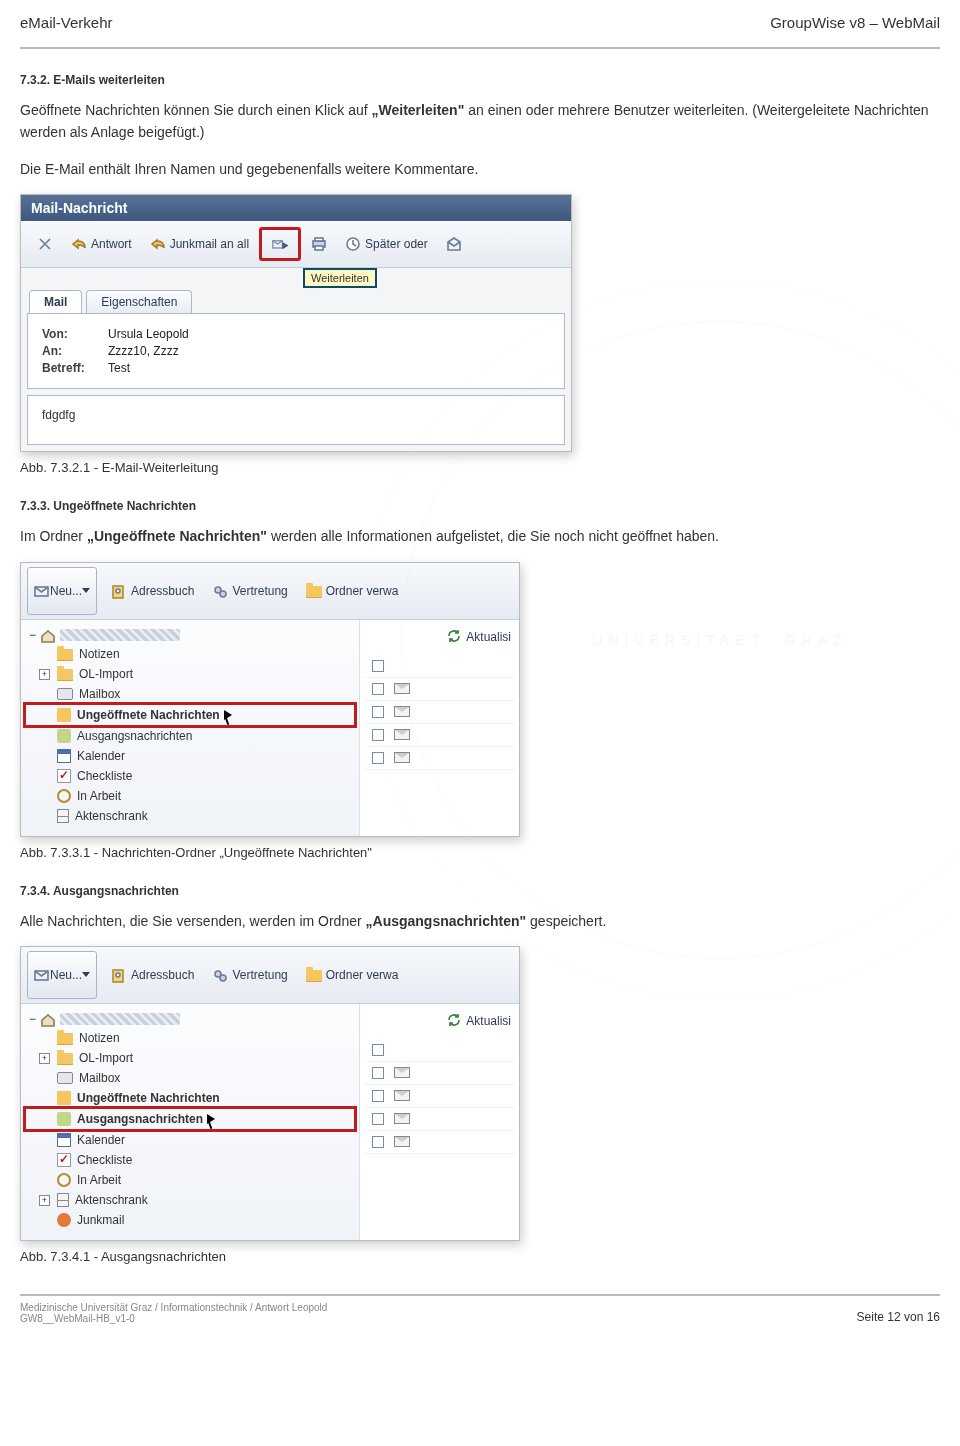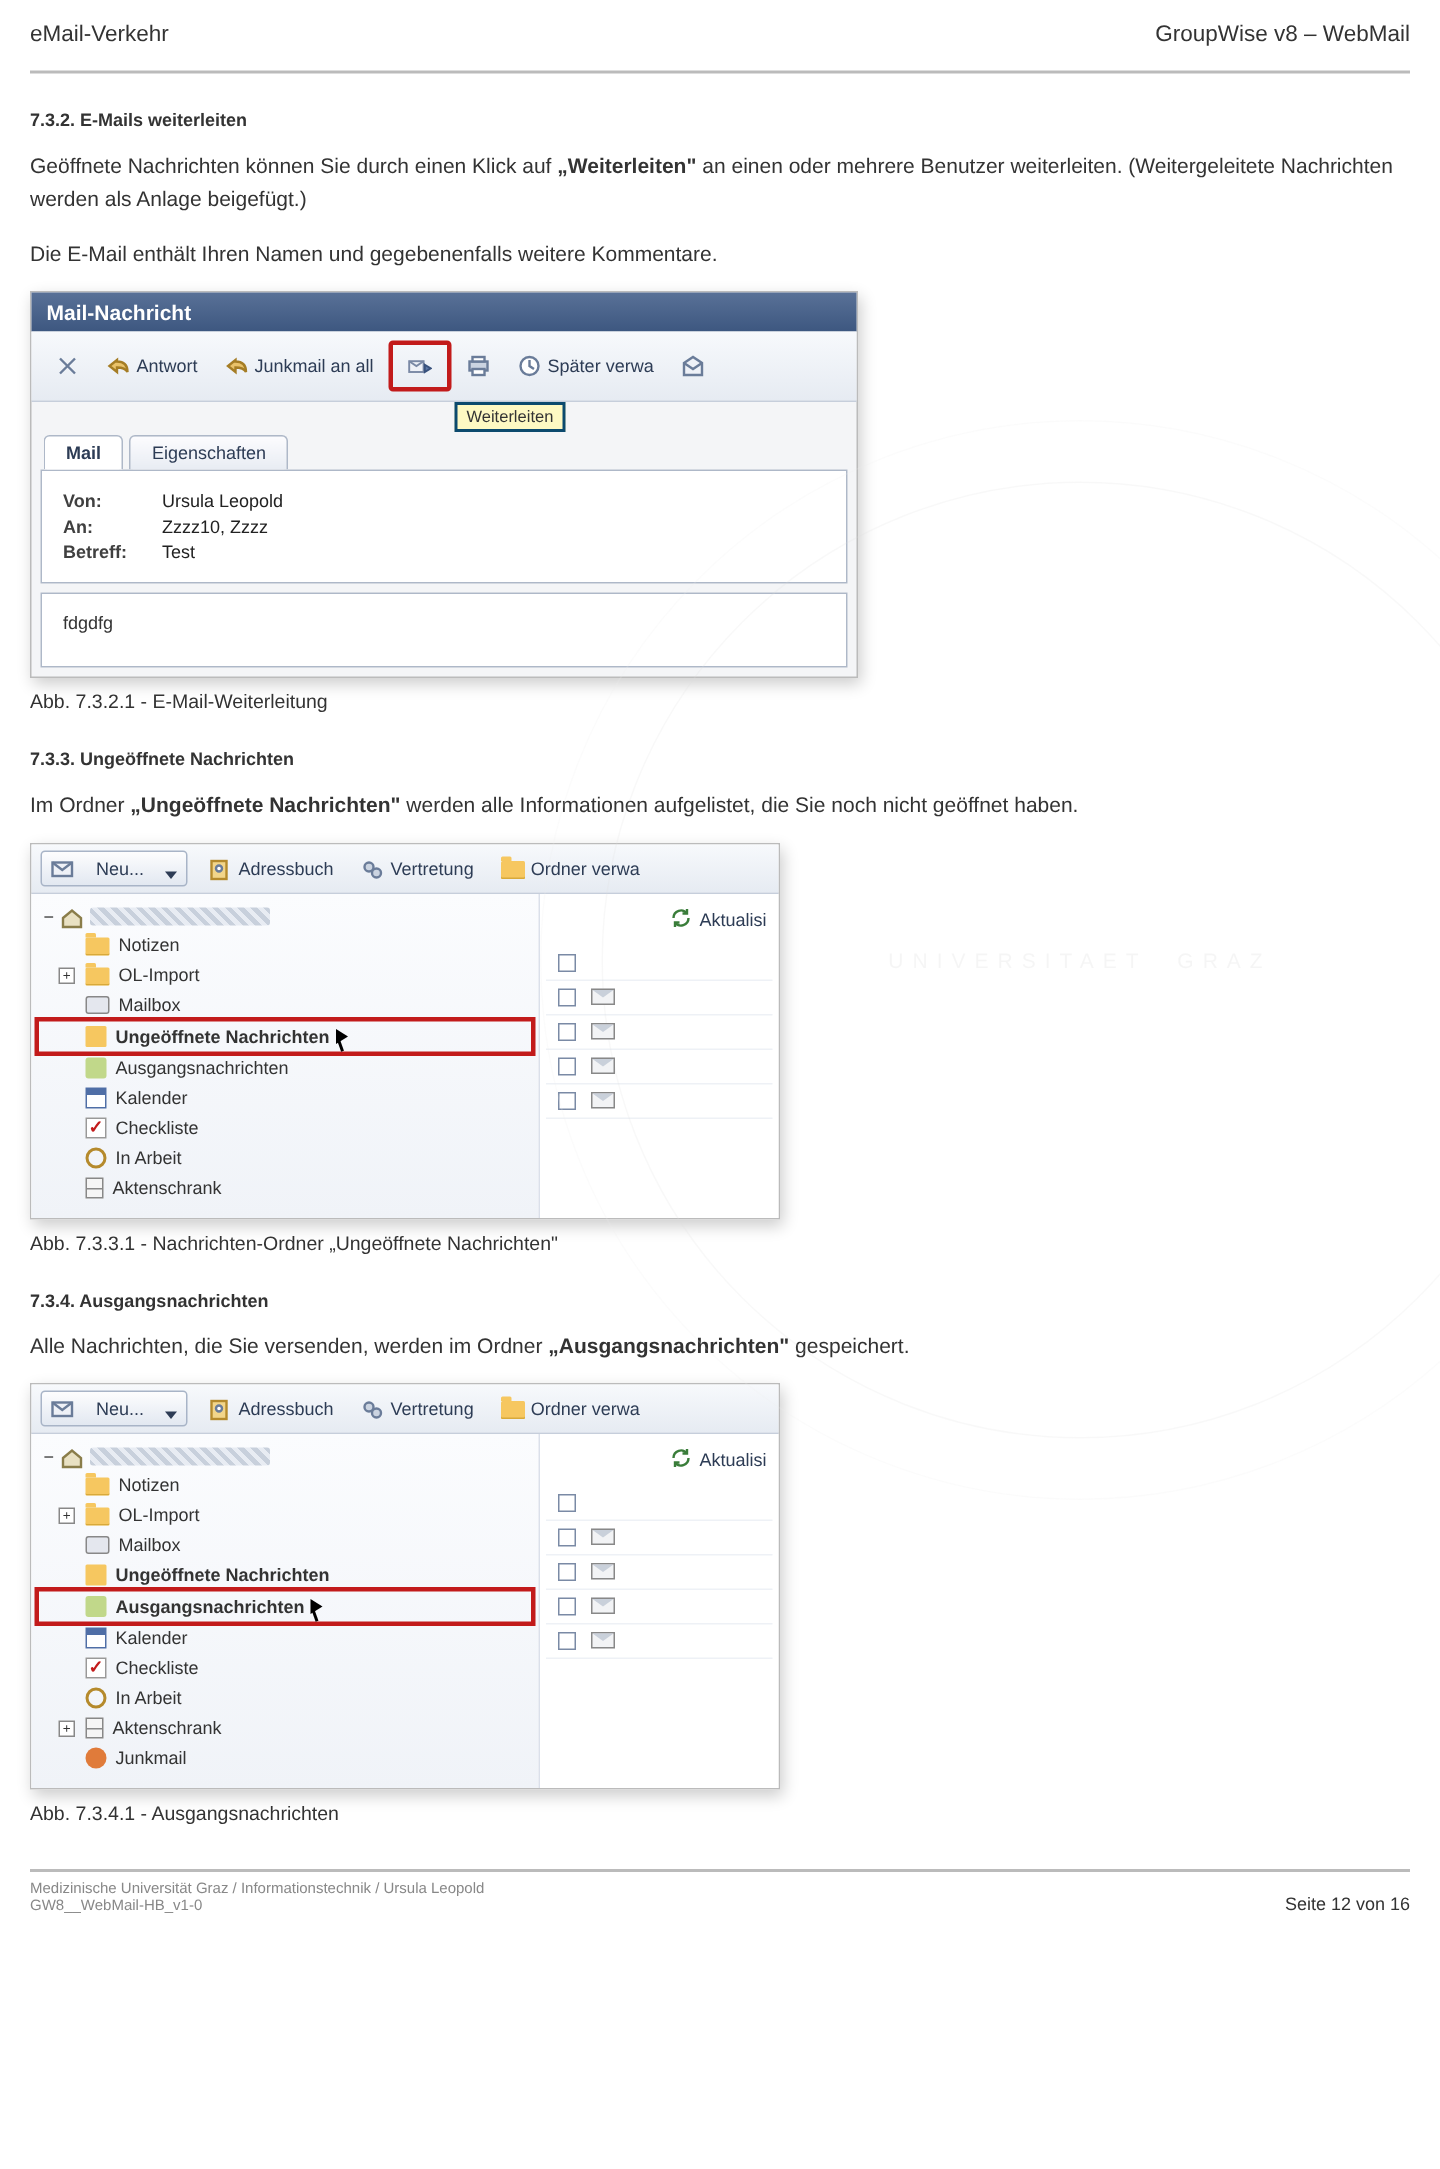--- a/index.html
+++ b/index.html
@@ -245,24 +245,24 @@
 
   .sf-list .lrow { display:flex; align-items:center; gap:10px; padding:5px 8px; border-bottom:1px solid #eef1f6; }
   .cb { width:12px;height:12px; border:1px solid #7a8aa5; background:#fff; }
   .envelope-mini { width:16px; height:11px; border:1px solid #888; background:#f2f3f5;
     position:relative;}
   .envelope-mini::before {content:"";position:absolute;top:0;left:0;right:0;height:0;
     border-left:7px solid transparent;border-right:7px solid transparent;border-top:5px solid #c9d0da;}
 
   
   .neu-btn {
-    display:flex; align-items:flex-end; gap:14px;
+    display:flex; align-items:center; gap:0;
     background: linear-gradient(#fdfdfe,#e2e8f1);
     border:1px solid #a8b4c7; border-radius:3px;
-    padding:4px 6px; color:#2d3c55;
+    padding:16px 6px; color:#2d3c55;
     margin-right:4px;
   }
   .neu-btn .ic-mailnew { width:16px;height:14px; }
   .neu-btn .ic-mailnew svg{width:16px;height:14px;}
   .neu-btn .caret { width:0;height:0;border-left:4px solid transparent;border-right:4px solid transparent;border-top:5px solid #2d3c55;}
 
   .sf-tbtn { display:flex; align-items:center; gap:4px; color:#2d3c55; padding:2px 8px;}
 
   
   .footer {
@@ -328,21 +328,21 @@
             <rect x="2" y="5" width="12" height="6" fill="#cbd4e1" stroke="#6a7c99"></rect>
             <rect x="4" y="2" width="8" height="3" fill="#fff" stroke="#6a7c99"></rect>
             <rect x="4" y="10" width="8" height="4" fill="#fff" stroke="#6a7c99"></rect>
           </svg></span>
     </span>
     <span class="tbtn">
       <span class="ic ic-clock"><svg viewBox="0 0 16 16">
             <circle cx="8" cy="8" r="6" fill="#fff" stroke="#6a7c99"></circle>
             <path d="M8 4v4l3 2"></path>
           </svg></span>
-      <span>Später verwa</span>
+      <span>Später oder</span>
     </span>
     <span class="tbtn">
       <span class="ic ic-open"><svg viewBox="0 0 16 16">
             <path d="M2 6l6-4 6 4v8H2V6z" fill="#eef1f7" stroke="#6a7c99"></path>
             <path d="M2 6l6 4 6-4"></path>
           </svg></span>
     </span>
   </div>
   <div class="tooltip">Weiterleiten</div>
   <div class="tabs">
@@ -595,17 +595,17 @@
           <span class="cb"></span>
           <span class="envelope-mini"></span>
         </div>
     </div>
   </div>
 </div>
 <div class="caption">Abb. 7.3.4.1 - Ausgangsnachrichten</div>
 
 <div class="footer">
   <div>
-    <div>Medizinische Universität Graz / Informationstechnik / Ursula Leopold</div>
+    <div>Medizinische Universität Graz / Informationstechnik / Antwort Leopold</div>
     <div>GW8__WebMail-HB_v1-0</div>
   </div>
   <div style="align-self:flex-end; color:#333; font-size:12px;">Seite 12 von 16</div>
 </div>
 
 </body></html>

